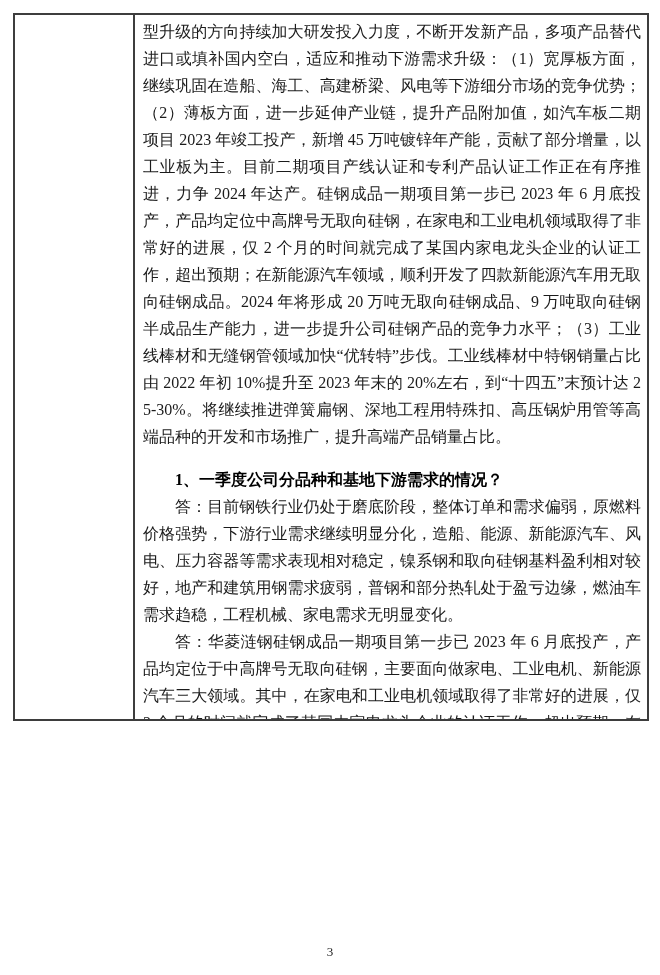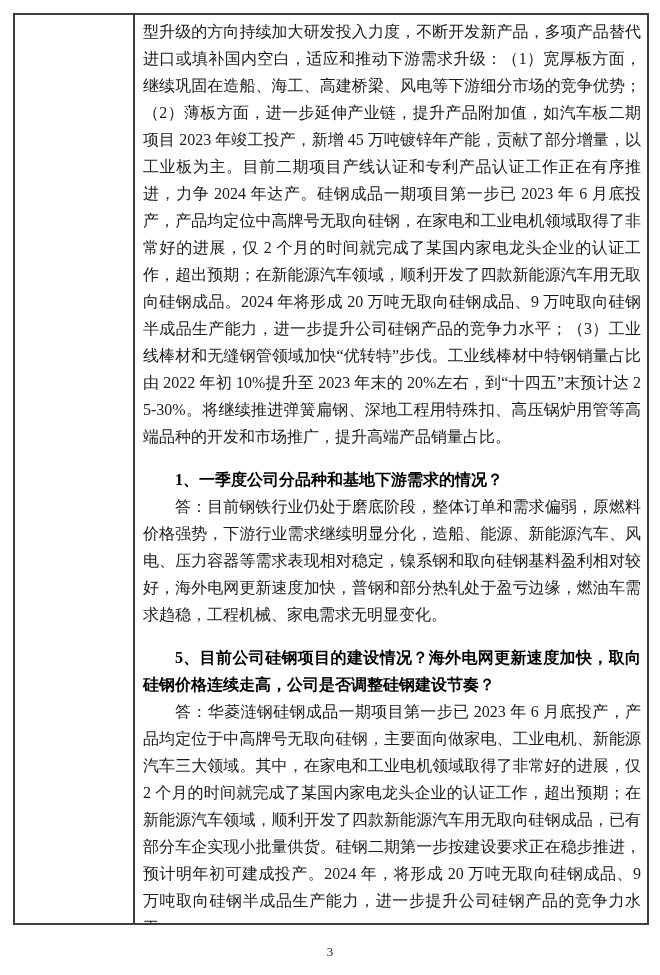--- a/index.html
+++ b/index.html
@@ -14,21 +14,21 @@
     background: #ffffff;
     font-family: "Liberation Serif", "DejaVu Serif", serif;
     color: #1a1a1a;
     overflow: hidden;
   }
   .doc-table {
     position: absolute;
     left: 13px;
     top: 13px;
     width: 636px;
-    height: 912px;
+    height: 708px;
     border: 2px solid #3d3d3d;
     box-sizing: border-box;
     display: flex;
     background: #ffffff;
   }
   .cell-left {
     width: 120px;
     flex: 0 0 120px;
     border-right: 2px solid #3d3d3d;
     box-sizing: border-box;
@@ -69,19 +69,18 @@
 </style>
 </head>
 <body>
 
 <div class="page">
   <div class="doc-table">
     <div class="cell-left"></div>
     <div class="cell-right">
       <p class="para">型升级的方向持续加大研发投入力度，不断开发新产品，多项产品替代进口或填补国内空白，适应和推动下游需求升级：（1）宽厚板方面，继续巩固在造船、海工、高建桥梁、风电等下游细分市场的竞争优势；（2）薄板方面，进一步延伸产业链，提升产品附加值，如汽车板二期项目 2023 年竣工投产，新增 45 万吨镀锌年产能，贡献了部分增量，以工业板为主。目前二期项目产线认证和专利产品认证工作正在有序推进，力争 2024 年达产。硅钢成品一期项目第一步已 2023 年 6 月底投产，产品均定位中高牌号无取向硅钢，在家电和工业电机领域取得了非常好的进展，仅 2 个月的时间就完成了某国内家电龙头企业的认证工作，超出预期；在新能源汽车领域，顺利开发了四款新能源汽车用无取向硅钢成品。2024 年将形成 20 万吨无取向硅钢成品、9 万吨取向硅钢半成品生产能力，进一步提升公司硅钢产品的竞争力水平；（3）工业线棒材和无缝钢管领域加快“优转特”步伐。工业线棒材中特钢销量占比由 2022 年初 10%提升至 2023 年末的 20%左右，到“十四五”末预计达 25-30%。将继续推进弹簧扁钢、深地工程用特殊扣、高压锅炉用管等高端品种的开发和市场推广，提升高端产品销量占比。</p>
       <p class="para indent question">1、一季度公司分品种和基地下游需求的情况？</p>
-      <p class="para indent">答：目前钢铁行业仍处于磨底阶段，整体订单和需求偏弱，原燃料价格强势，下游行业需求继续明显分化，造船、能源、新能源汽车、风电、压力容器等需求表现相对稳定，镍系钢和取向硅钢基料盈利相对较好，海外电网更新速度加快，普钢和部分热轧处于盈亏边缘，燃油车需求趋稳，工程机械、家电需求无明显变化。</p>
-      <p class="para indent question">5、目前公司硅钢项目的建设情况？海外电网更新速度加快，取向硅钢价格连续走高，公司是否调整硅钢建设节奏？</p>
+      <p class="para indent">答：目前钢铁行业仍处于磨底阶段，整体订单和需求偏弱，原燃料价格强势，下游行业需求继续明显分化，造船、能源、新能源汽车、风电、压力容器等需求表现相对稳定，镍系钢和取向硅钢基料盈利相对较好，地产和建筑用钢需求疲弱，普钢和部分热轧处于盈亏边缘，燃油车需求趋稳，工程机械、家电需求无明显变化。</p>
       <p class="para indent">答：华菱涟钢硅钢成品一期项目第一步已 2023 年 6 月底投产，产品均定位于中高牌号无取向硅钢，主要面向做家电、工业电机、新能源汽车三大领域。其中，在家电和工业电机领域取得了非常好的进展，仅 2 个月的时间就完成了某国内家电龙头企业的认证工作，超出预期；在新能源汽车领域，顺利开发了四款新能源汽车用无取向硅钢成品，已有部分车企实现小批量供货。硅钢二期第一步按建设要求正在稳步推进，预计明年初可建成投产。2024 年，将形成 20 万吨无取向硅钢成品、9 万吨取向硅钢半成品生产能力，进一步提升公司硅钢产品的竞争力水平。</p>
     </div>
   </div>
   <div class="page-number">3</div>
 </div>
 
 </body></html>

